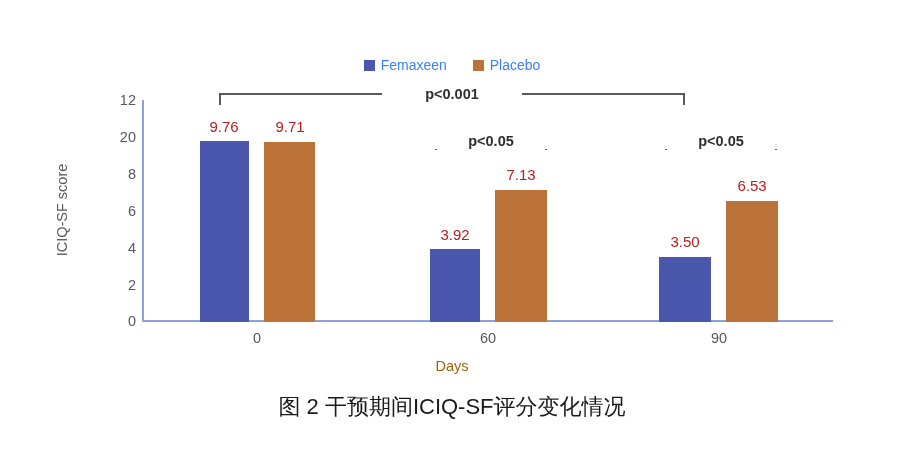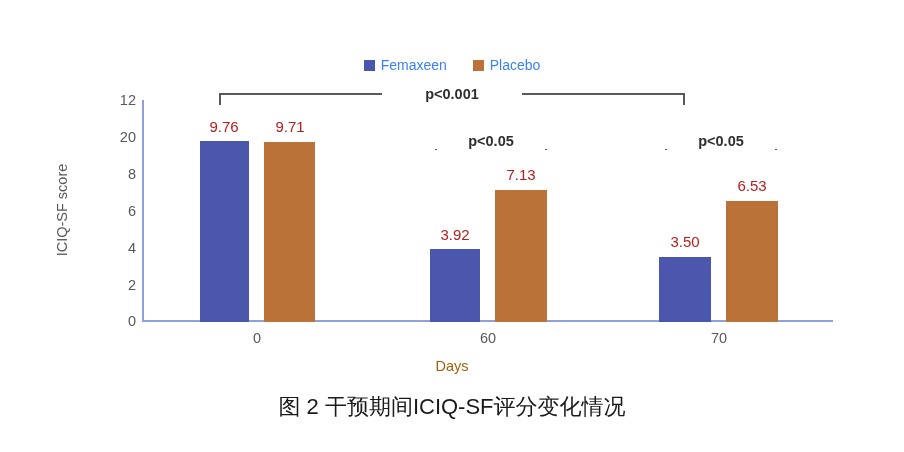--- a/index.html
+++ b/index.html
@@ -234,19 +234,19 @@
     <div class="sig-label" style="left:452px; top:86px;">p&lt;0.001</div>
 
     <div class="sig-bracket" style="left:435px; top:140px; width:112px; height:10px;"></div>
     <div class="sig-label" style="left:491px; top:133px;">p&lt;0.05</div>
 
     <div class="sig-bracket" style="left:665px; top:140px; width:112px; height:10px;"></div>
     <div class="sig-label" style="left:721px; top:133px;">p&lt;0.05</div>
 
     <div class="x-tick" style="left:257px">0</div>
     <div class="x-tick" style="left:488px">60</div>
-    <div class="x-tick" style="left:719px">70</div>
+    <div class="x-tick" style="left:719px">90</div>
 
     <div id="x-axis-title">Days</div>
   </div>
 
   <div id="caption">图 2 干预期间ICIQ-SF评分变化情况</div>
 </div>
 
 </body></html>

